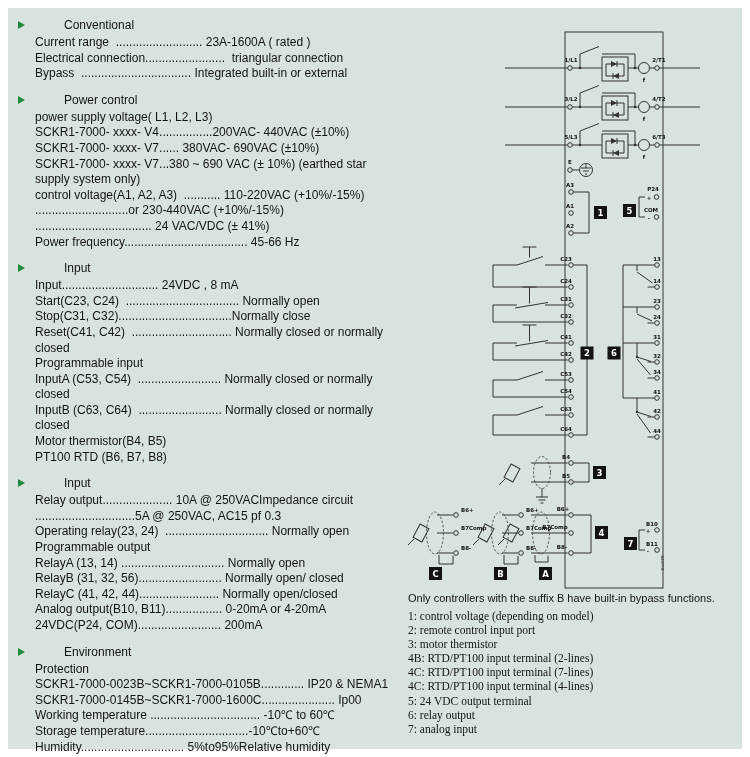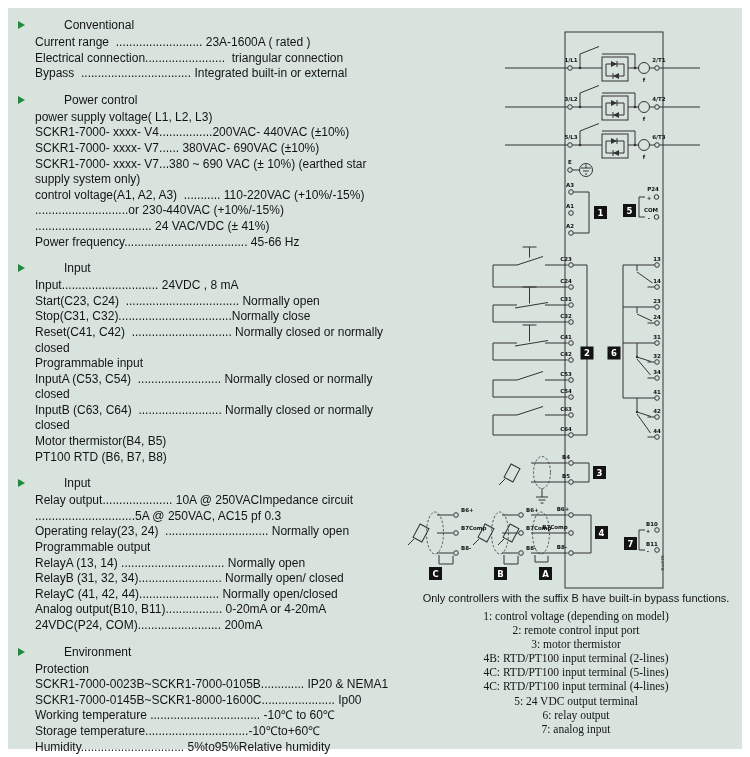--- a/index.html
+++ b/index.html
@@ -6,21 +6,21 @@
   .page{position:relative;width:750px;height:757px;background:#ffffff;overflow:hidden;
         font-family:"Liberation Sans",sans-serif;color:#141414;}
   .panel{position:absolute;left:8px;top:8px;width:734px;height:741px;background:#d8e3de;}
   .specs{position:absolute;left:18px;top:18px;width:392px;}
   .section{margin-bottom:11px;}
   .sec-title-row{display:flex;align-items:center;gap:7px;margin-bottom:3px;}
   .bullet{width:0;height:0;border-left:7px solid #1f8a3d;border-top:4.5px solid transparent;
           border-bottom:4.5px solid transparent;}
   .sec-title{font-size:12px;margin-left:32px;}
   .line{font-size:12px;line-height:15.6px;padding-left:17px;white-space:pre-wrap;}
-  .notes{position:absolute;left:408px;top:592px;width:336px;text-align:center;}
+  .notes{position:absolute;left:408px;top:592px;width:336px;}
   .notes .intro{font-size:11px;margin-bottom:5px;}
   .notes .item{font-size:11.5px;line-height:14.1px;font-family:Liberation Serif, serif;}
   #diagram{position:absolute;left:405px;top:26px;}
   #diagram line,#diagram path{stroke:#333;stroke-width:1;fill:none;}
   #diagram rect.frame{stroke:#333;stroke-width:1;fill:none;}
   #diagram circle.term{fill:#d8e3de;stroke:#333;stroke-width:1;}
   #diagram circle.dot{fill:#333;stroke:none;}
   #diagram polygon{fill:#333;stroke:none;}
   #diagram ellipse.shield{stroke:#333;fill:none;stroke-dasharray:2.4 1.8;stroke-width:.8;}
   #diagram rect.nbox{fill:#121212;stroke:none;}
@@ -81,34 +81,34 @@
     <div class="section">
       <div class="sec-title-row">
         <span class="bullet"></span>
         <span class="sec-title">Input</span>
       </div>
       <div class="line">Relay output..................... 10A @ 250VACImpedance circuit</div>
       <div class="line">..............................5A @ 250VAC, AC15 pf 0.3</div>
       <div class="line">Operating relay(23, 24)  ............................... Normally open</div>
       <div class="line">Programmable output</div>
       <div class="line">RelayA (13, 14) ............................... Normally open</div>
-      <div class="line">RelayB (31, 32, 34)......................... Normally open/ closed</div>
+      <div class="line">RelayB (31, 32, 56)......................... Normally open/ closed</div>
       <div class="line">RelayC (41, 42, 44)........................ Normally open/closed</div>
       <div class="line">Analog output(B10, B11)................. 0-20mA or 4-20mA</div>
       <div class="line">24VDC(P24, COM)......................... 200mA</div>
     </div>
 
     <div class="section">
       <div class="sec-title-row">
         <span class="bullet"></span>
         <span class="sec-title">Environment</span>
       </div>
       <div class="line">Protection</div>
       <div class="line">SCKR1-7000-0023B~SCKR1-7000-0105B............. IP20 &amp; NEMA1</div>
-      <div class="line">SCKR1-7000-0145B~SCKR1-8000-1600C...................... Ip00</div>
+      <div class="line">SCKR1-7000-0145B~SCKR1-7000-1600C...................... Ip00</div>
       <div class="line">Working temperature ................................. -10℃ to 60℃</div>
       <div class="line">Storage temperature...............................-10℃to+60℃</div>
       <div class="line">Humidity............................... 5%to95%Relative humidity</div>
     </div>
   </div>
 
   <svg id="diagram" width="345" height="570" viewBox="0 0 345 570">
 
     <rect class="frame" x="160" y="6" width="98" height="556"></rect>
 
@@ -343,19 +343,19 @@
 
     <text class="code" transform="rotate(90 255.5 537)" x="255.5" y="537" text-anchor="middle">6447F.0</text>
   </svg>
 
   <div class="notes">
     <div class="intro">Only controllers with the suffix B have built-in bypass functions.</div>
     <div class="item">1: control voltage (depending on model)</div>
     <div class="item">2: remote control input port</div>
     <div class="item">3: motor thermistor</div>
     <div class="item">4B: RTD/PT100 input terminal (2-lines)</div>
-    <div class="item">4C: RTD/PT100 input terminal (5-lines)</div>
+    <div class="item">4C: RTD/PT100 input terminal (7-lines)</div>
     <div class="item">4C: RTD/PT100 input terminal (4-lines)</div>
     <div class="item">5: 24 VDC output terminal</div>
     <div class="item">6: relay output</div>
     <div class="item">7: analog input</div>
   </div>
 </div>
 
 </body></html>

